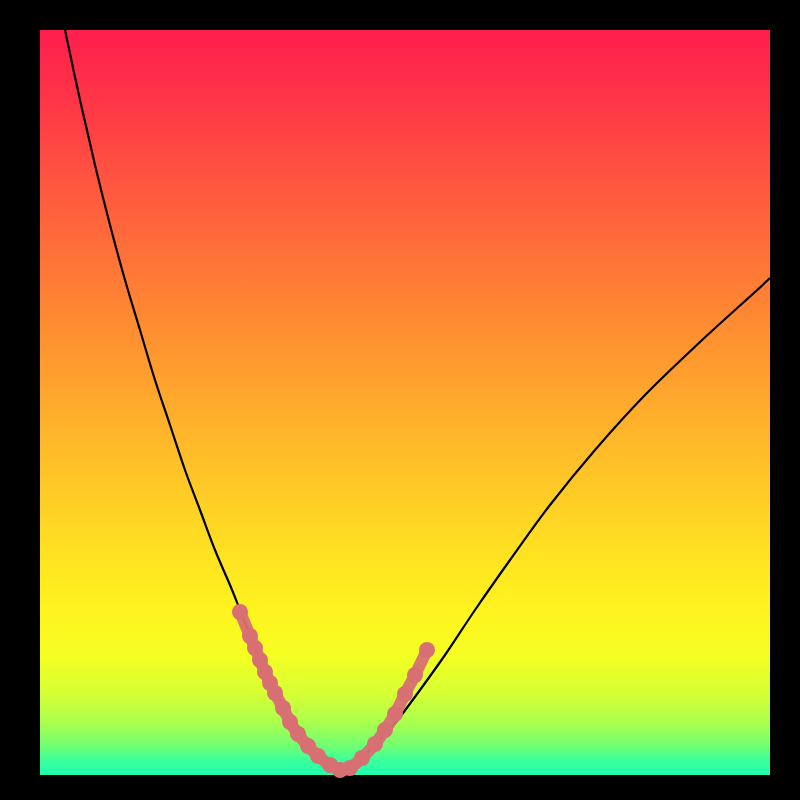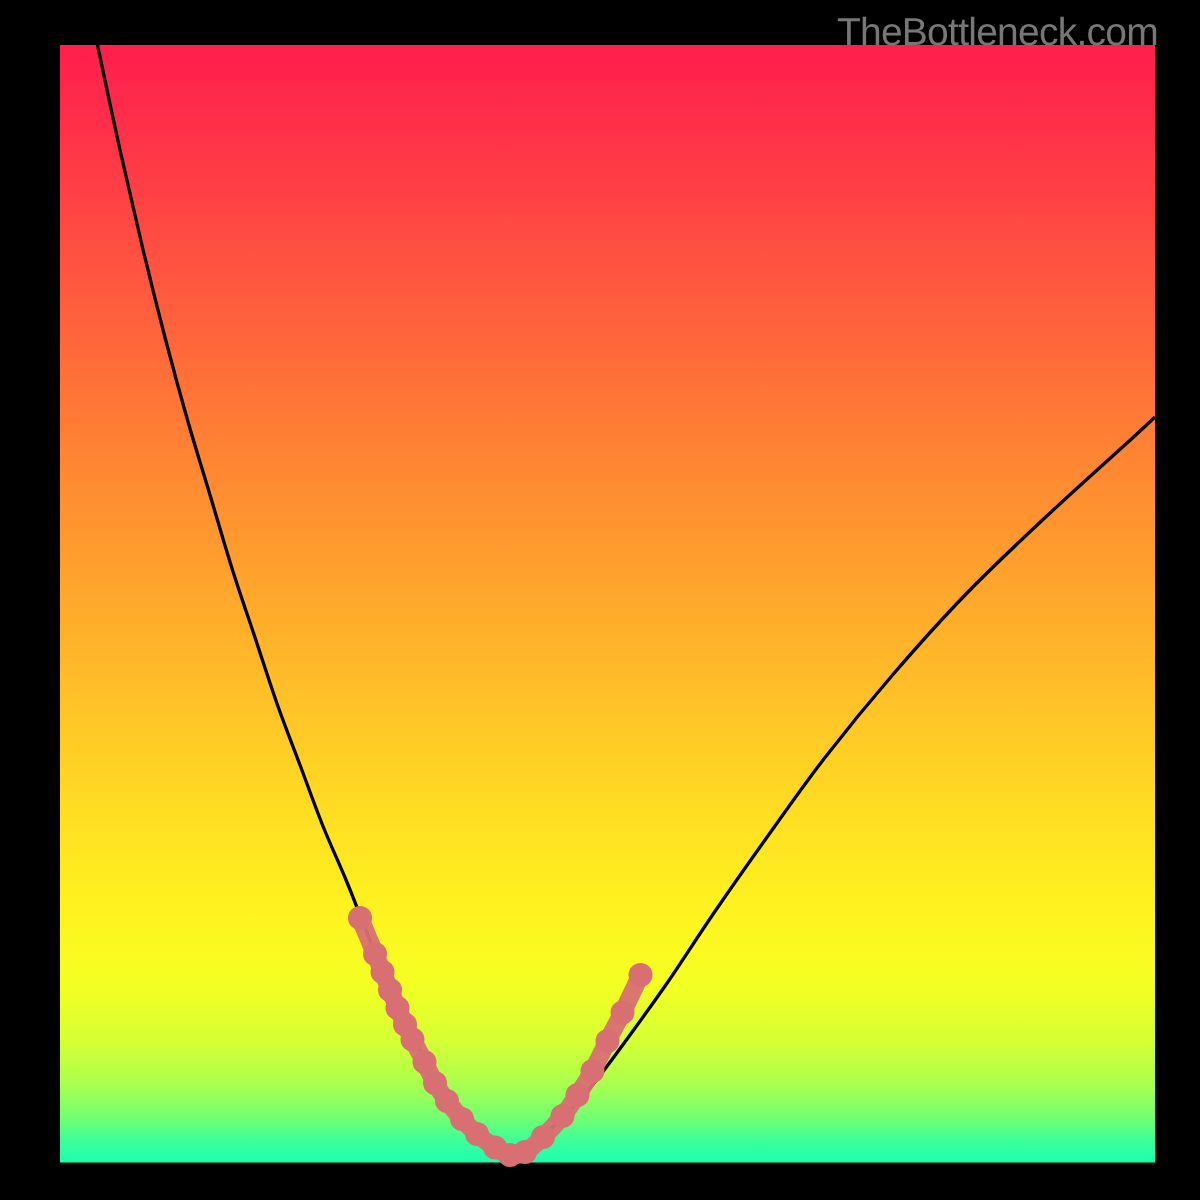--- a/index.html
+++ b/index.html
@@ -94,15 +94,14 @@
           <circle cx="335" cy="714" r="8" fill="#d87073"></circle>
           <circle cx="345" cy="700" r="8" fill="#d87073"></circle>
           <circle cx="355" cy="684" r="8" fill="#d87073"></circle>
           <circle cx="365" cy="664" r="8" fill="#d87073"></circle>
           <circle cx="375" cy="645" r="8" fill="#d87073"></circle>
           <circle cx="387" cy="620" r="8" fill="#d87073"></circle>
         </g>
     </svg>
   </div>
 
-  <div class="watermark">TheBottleneck.com</div>
 
 </div>
 
 </body></html>

